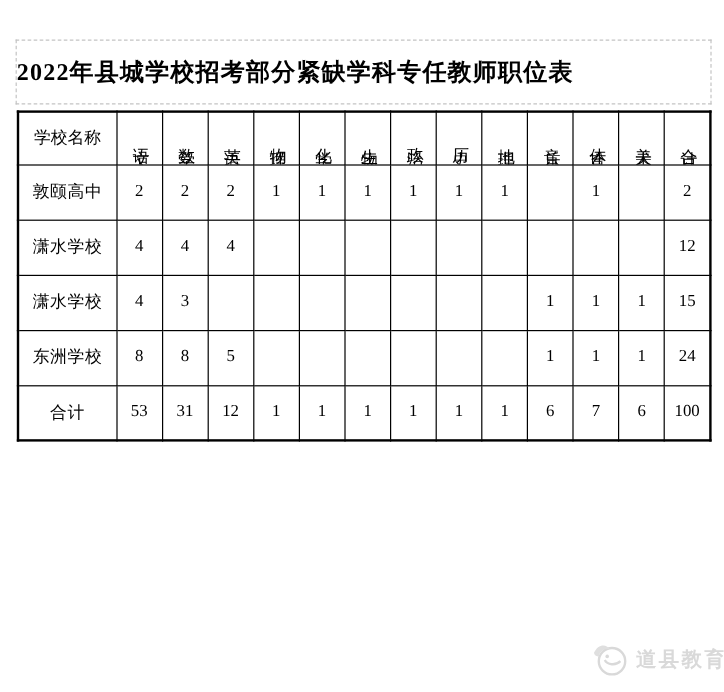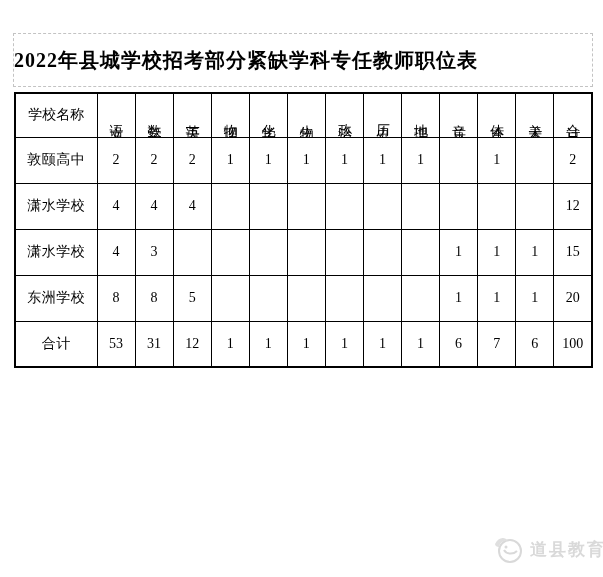--- a/index.html
+++ b/index.html
@@ -152,21 +152,21 @@
         <td class="value-td">5</td>
         <td class="value-td"></td>
         <td class="value-td"></td>
         <td class="value-td"></td>
         <td class="value-td"></td>
         <td class="value-td"></td>
         <td class="value-td"></td>
         <td class="value-td">1</td>
         <td class="value-td">1</td>
         <td class="value-td">1</td>
-        <td class="value-td">20</td>
+        <td class="value-td">24</td>
       </tr>
       <tr>
         <td class="school-td">合计</td>
         <td class="value-td">53</td>
         <td class="value-td">31</td>
         <td class="value-td">12</td>
         <td class="value-td">1</td>
         <td class="value-td">1</td>
         <td class="value-td">1</td>
         <td class="value-td">1</td>

